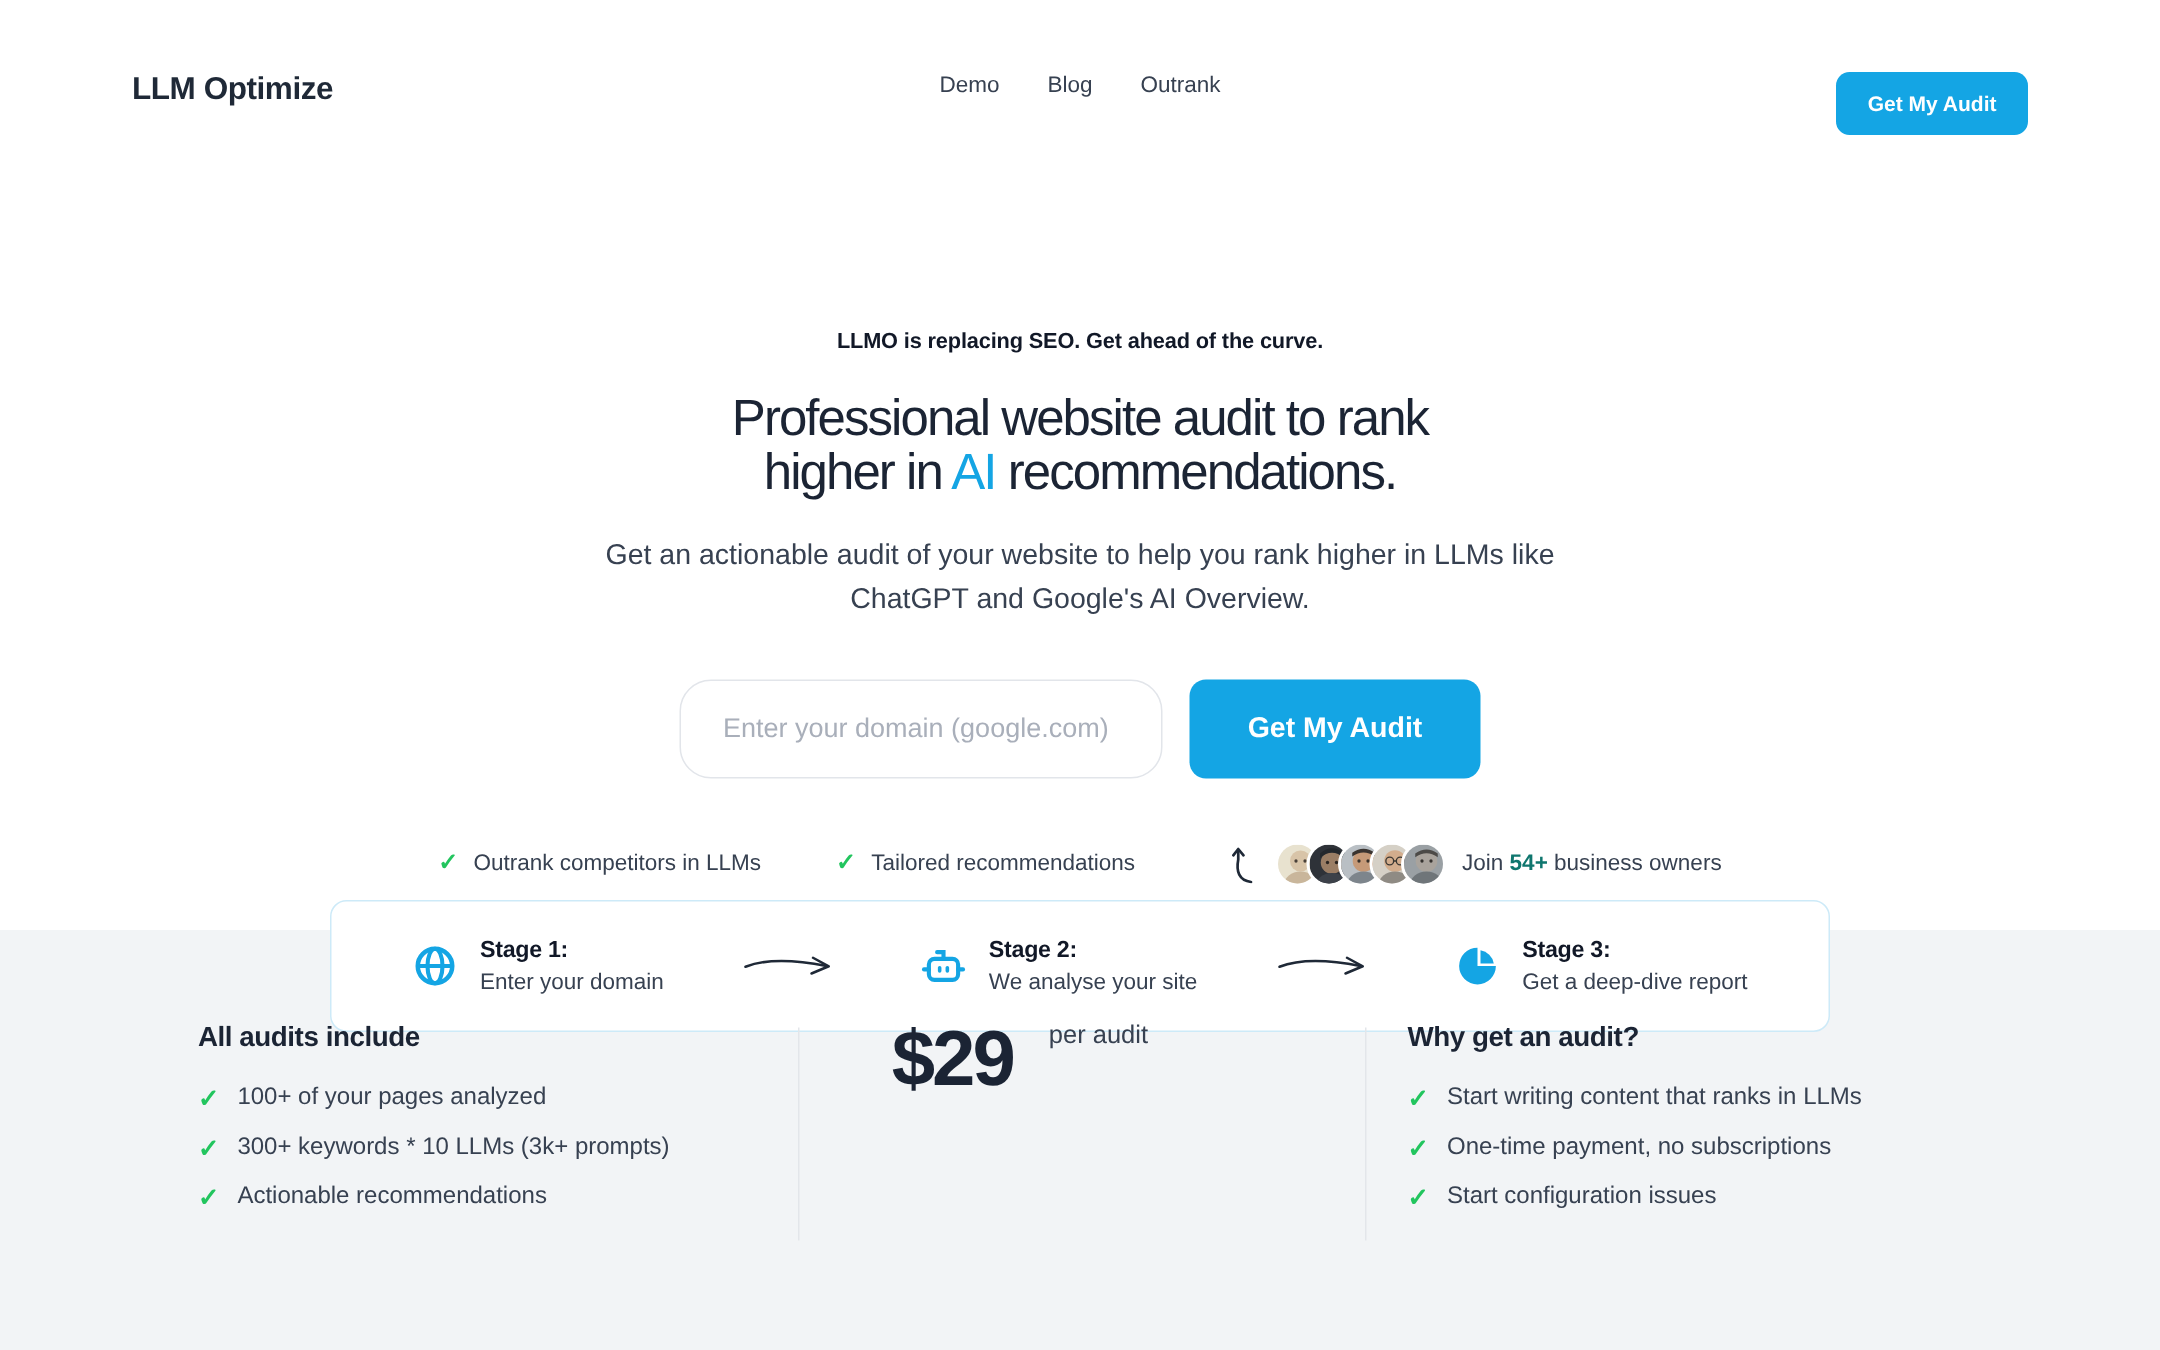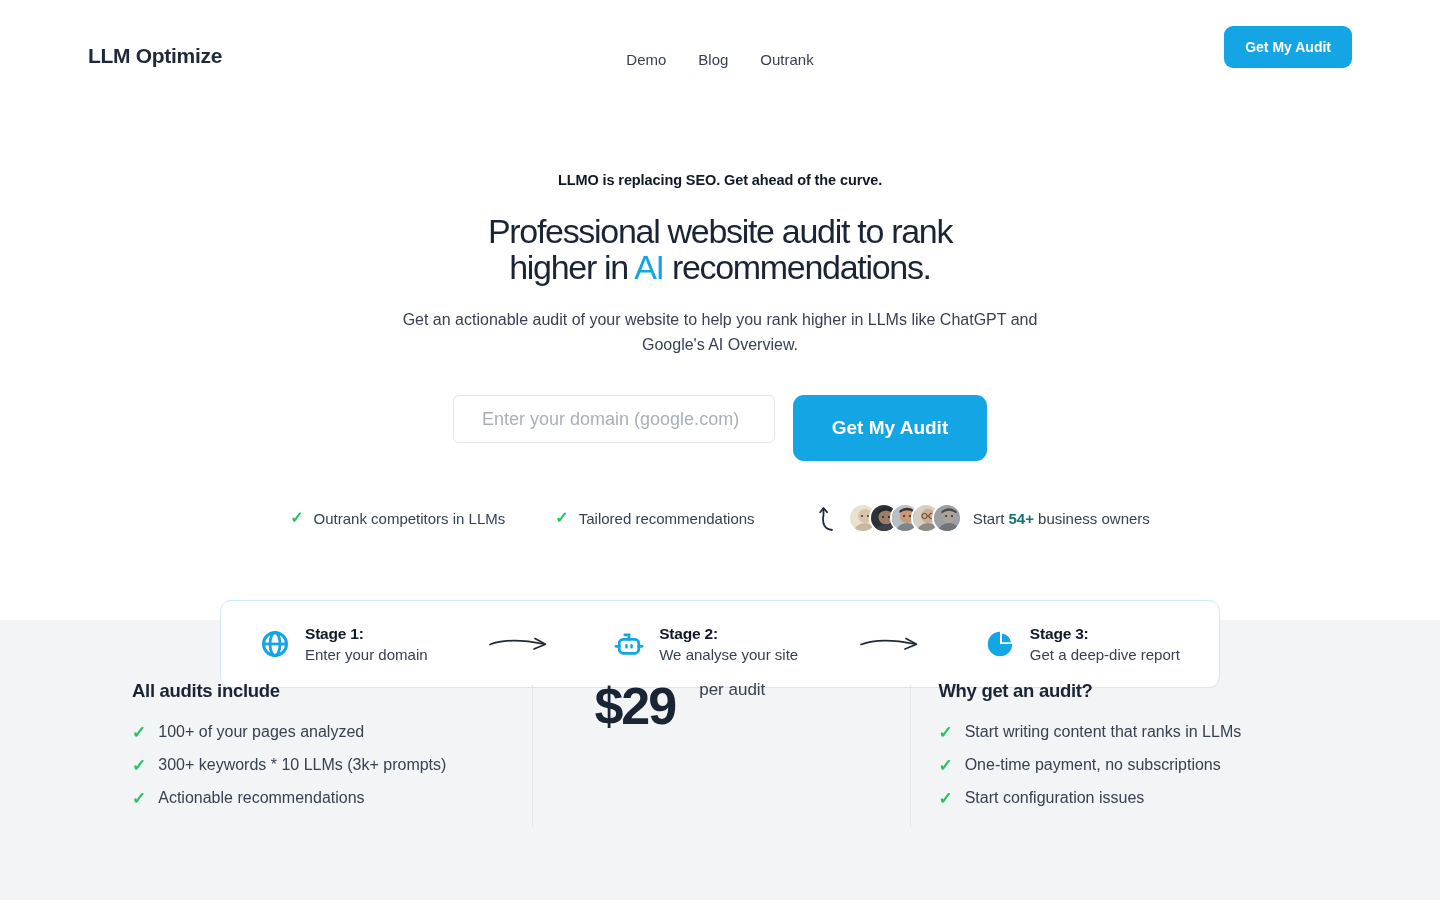--- a/index.html
+++ b/index.html
@@ -8,24 +8,25 @@
     font-family: "Liberation Sans", sans-serif;
     background: #ffffff;
     color: #1e293b;
     overflow: hidden;
   }
 
   
   .header {
     height: 68px;
     display: flex;
-    align-items: flex-end;
+    align-items: flex-start;
     padding: 0 88px;
     position: relative;
     background: #ffffff;
+    margin-top: 48px;
   }
   .logo {
     font-size: 21px;
     font-weight: 700;
     color: #1f2937;
     letter-spacing: -0.3px;
   }
   .nav {
     position: absolute;
     left: 50%;
@@ -69,38 +70,38 @@
     font-size: 34px;
     line-height: 1.07;
     font-weight: 400;
     color: #1b2434;
     letter-spacing: -1.3px;
   }
   .headline .ai { color: #14a5e4; }
   .subhead {
     margin: 22px auto 0;
     width: 640px;
-    font-size: 16px;
+    font-size: 19px;
     line-height: 1.55;
     color: #374151;
     text-align: center;
   }
 
   
   .form-row {
     margin-top: 38px;
     display: flex;
     justify-content: center;
     gap: 18px;
   }
   .domain-input {
     width: 322px;
-    height: 48px;
+    height: 66px;
     border: 1px solid #e2e5ea;
-    border-radius: 6px;
+    border-radius: 21px;
     padding: 0 28px;
     font-size: 18px;
     font-family: inherit;
     color: #1e293b;
     background: #fff;
     outline: none;
   }
   .domain-input::placeholder { color: #a9afba; }
   .submit-btn {
     width: 194px;
@@ -170,21 +171,21 @@
     top: 600px;
     left: 220px;
     width: 1000px;
     height: 88px;
     background: #ffffff;
     border: 1px solid #cdeaf8;
     border-radius: 11px;
     display: flex;
     align-items: center;
     justify-content: space-between;
-    padding: 0 39px;
+    padding: 0 54px;
   }
   .stage { display: flex; align-items: center; gap: 15px; }
   .stage-icon { width: 30px; height: 30px; flex: none; }
   .stage-title { font-size: 15.5px; font-weight: 700; color: #111827; letter-spacing: -0.2px; }
   .stage-sub { font-size: 15px; color: #374151; margin-top: 3px; }
   .flow-arrow { width: 66px; height: 22px; }
 
   
   .bottom {
     position: absolute;
@@ -320,21 +321,21 @@
               <circle cx="15" cy="11" r="7.2" fill="#a9a39c"></circle>
               <ellipse cx="15" cy="27" rx="11" ry="9" fill="#6f7579"></ellipse>
               <path d="M7.5 8.5 Q15 3 22.5 8.5 L22.5 6 Q15 0.5 7.5 6 Z" fill="#4c4a47"></path>
               <circle cx="12" cy="11" r="1.1" fill="#35322f"></circle>
               <circle cx="18" cy="11" r="1.1" fill="#35322f"></circle>
             </svg>
         </div>
       </div>
 
       <div class="social-text">
-        <span>Start </span><b>54+</b><span> business owners</span>
+        <span>Join </span><b>54+</b><span> business owners</span>
       </div>
     </div>
   </div>
 </div>
 
 <div class="gray-section"></div>
 
 <div class="stages">
 
   <div class="stage">

